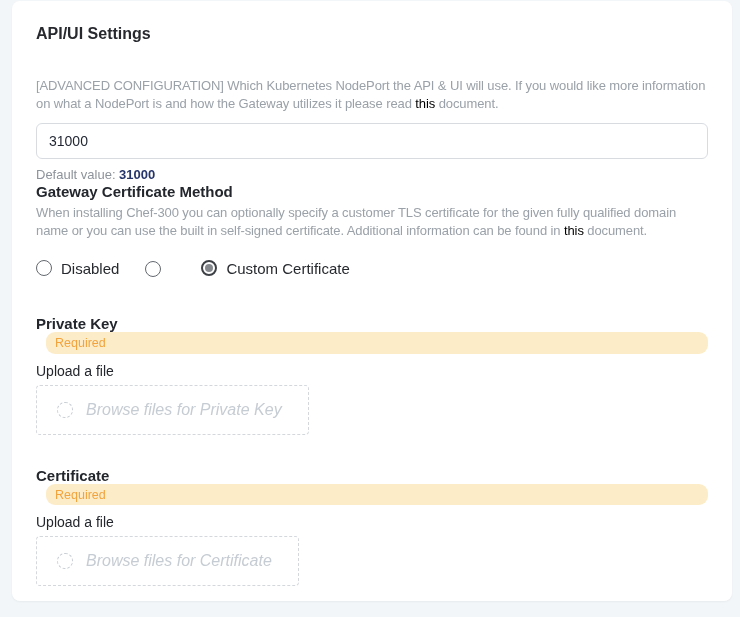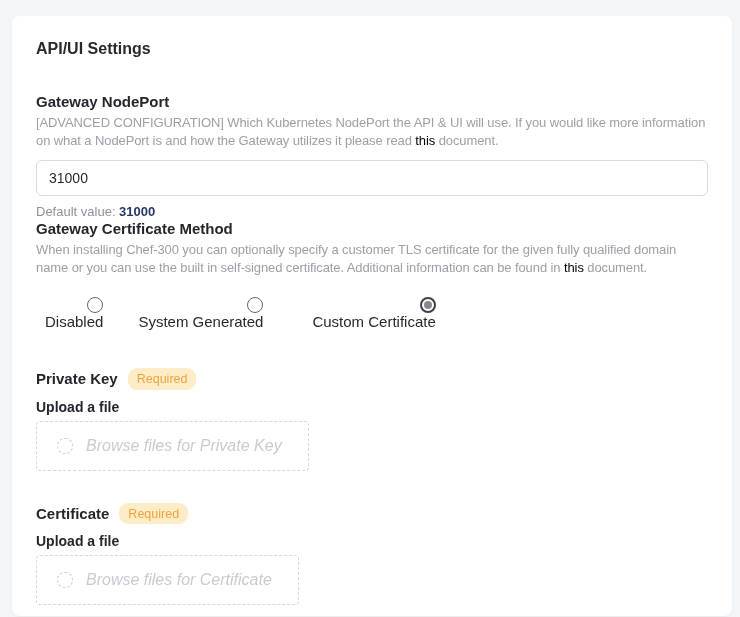--- a/index.html
+++ b/index.html
@@ -4,21 +4,21 @@
 <style>
   * { box-sizing: border-box; margin: 0; padding: 0; }
   html, body {
     width: 740px; height: 617px;
     background: #f3f6f8;
     font-family: "Liberation Sans", sans-serif;
     -webkit-font-smoothing: antialiased;
   }
   .card {
     position: absolute;
-    left: 12px; top: 16px;
+    left: 12px; top: 1px;
     width: 720px; height: 600px;
     background: #ffffff;
     border-radius: 8px;
     padding: 24px;
     box-shadow: 0 1px 2px rgba(20,40,60,0.05);
   }
   .page-title {
     font-size: 16px;
     font-weight: 700;
     color: #27292e;
@@ -67,23 +67,22 @@
     color: #26366b;
   }
   .section-gap-md { margin-top: 0; }
   .radio-row {
     margin-top: 20px;
     display: flex;
     align-items: center;
   }
   .radio-option {
     display: inline-flex;
-    align-items: flex-end;
+    align-items: flex-start;
     cursor: pointer;
-    flex-direction: column;
   }
   .radio-option:nth-child(1) { margin-right: 26px; }
   .radio-option:nth-child(2) { margin-right: 40px; }
   .rc {
     width: 16px; height: 16px;
     border: 1.5px solid #63686f;
     border-radius: 50%;
     background: #ffffff;
     display: inline-flex;
     align-items: center;
@@ -100,42 +99,42 @@
     border-radius: 50%;
     background: #85898e;
   }
   .radio-label {
     margin-left: 9px;
     font-size: 15px;
     color: #26292e;
   }
   .labeled-badge-row {
     display: flex;
-    align-items: center;
+    flex-direction: column;
   }
   .pk-row { margin-top: 38px; }
   .cert-row { margin-top: 32px; }
   .inline-label {
     font-size: 15px;
     font-weight: 600;
     color: #23272d;
   }
   .badge {
     margin-left: 10px;
     background: #fdecc8;
     color: #f2a33c;
     font-size: 12.5px;
     line-height: 1;
     padding: 5px 9px 4px;
     border-radius: 9px;
   }
   .upload-label {
     margin-top: 9px;
     font-size: 14px;
-    font-weight: 700;
+    font-weight: 400;
     color: #23272d;
   }
   .browse-box {
     margin-top: 6px;
     display: inline-flex;
     align-items: center;
     height: 50px;
     padding: 0 26px 0 20px;
     border: 1px dashed #d4d8dd;
     border-radius: 4px;
@@ -156,38 +155,36 @@
   }
 </style>
 </head>
 <body>
 
 <div class="card">
 
   <div class="page-title">API/UI Settings</div>
 
   <div>
-    <div class="field-label">Gateway NodePort</div>
     <div class="help"><span class="adv">[ADVANCED CONFIGURATION]</span><span> Which Kubernetes NodePort the API &amp; UI will use. If you would like more information on what a NodePort is and how the Gateway utilizes it please read </span><a class="doc-link">this</a><span> document.</span></div>
     <input class="text-input" type="text" value="31000" style="">
     <div class="default-line"><span>Default value: </span><span class="default-val">31000</span></div>
   </div>
 
   <div class="section-gap-md">
     <div class="field-label">Gateway Certificate Method</div>
     <div class="help"><span>When installing Chef-300 you can optionally specify a customer TLS certificate for the given fully qualified domain name or you can use the built in self-signed certificate. Additional information can be found in </span><a class="doc-link">this</a><span> document.</span></div>
 
     <div class="radio-row">
       <div class="radio-option">
         <span class="rc"></span>
         <span class="radio-label">Disabled</span>
       </div>
       <div class="radio-option">
         <span class="rc"></span>
-        <span class="radio-label">System Generated</span>
       </div>
       <div class="radio-option">
         <span class="rc checked">
             <span class="dot"></span>
           </span>
         <span class="radio-label">Custom Certificate</span>
       </div>
     </div>
   </div>
 

